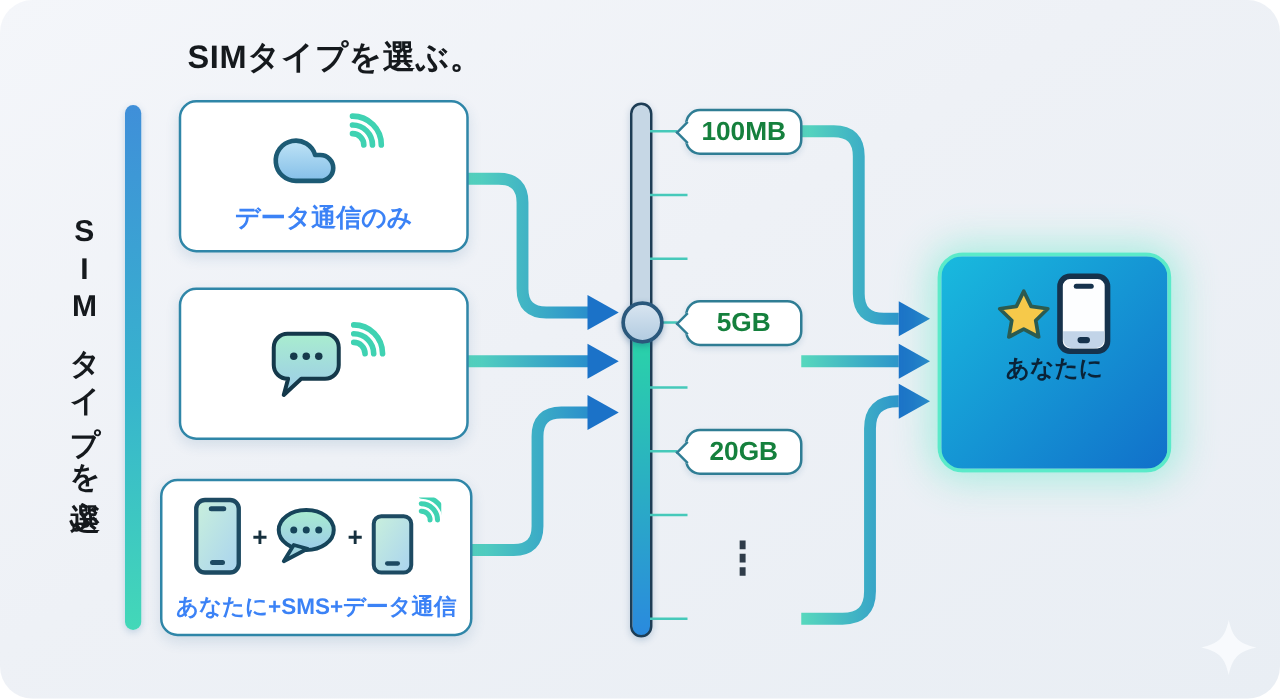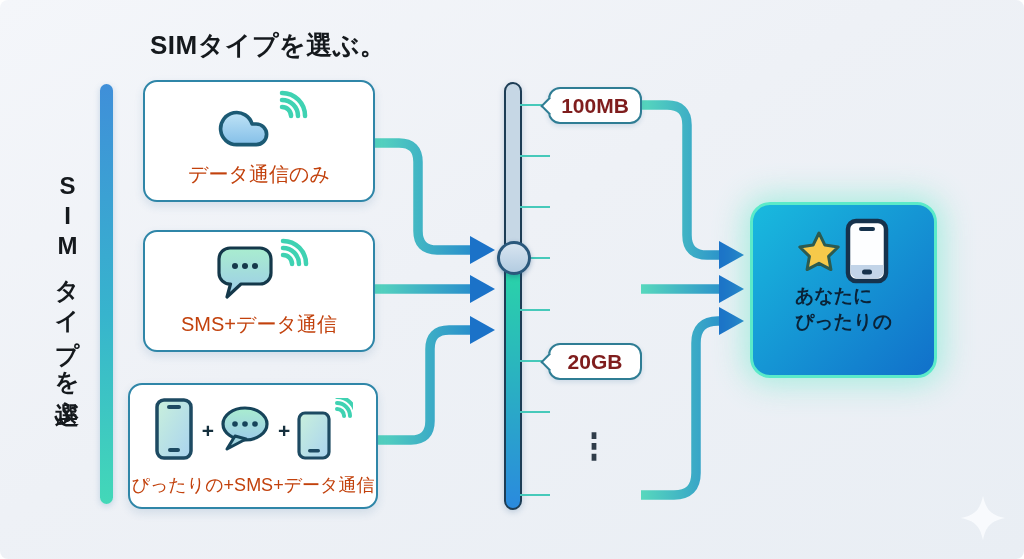--- a/index.html
+++ b/index.html
@@ -1,18 +1,18 @@
 <!DOCTYPE html>
 <html><head>
 <meta charset="utf-8">
 <style>
   html,body{margin:0;padding:0;background:#fff;}
   #canvas{
     position:relative;width:1024px;height:559px;overflow:hidden;
-    border-radius:8px;
+    border-radius:26px;
     background:linear-gradient(150deg,#f4f6fa 0%,#eef1f6 45%,#e9eef4 100%);
     font-family:"Liberation Sans","DejaVu Sans",sans-serif;
   }
   .hdr{
     position:absolute;font-size:26px;font-weight:800;color:#15191d;
     letter-spacing:.5px;white-space:nowrap;
   }
   #hdr-sim{left:150px;top:28px;}
   #hdr-data{left:412px;top:30px;}
   
@@ -29,21 +29,21 @@
   
   .card{
     position:absolute;background:#fff;border:2.5px solid #2f86a8;border-radius:14px;
     box-shadow:0 4px 10px rgba(40,100,150,.14);
     display:flex;flex-direction:column;align-items:center;justify-content:flex-end;
   }
   #card-0{left:143px;top:80px;width:228px;height:118px;}
   #card-1{left:143px;top:230px;width:228px;height:118px;}
   #card-2{left:128px;top:383px;width:246px;height:122px;}
   .card-label{
-    font-size:20px;font-weight:400;color:#c2410c;margin-bottom:12px;white-space:nowrap;
+    font-size:20px;font-weight:700;color:#3b82f6;margin-bottom:12px;white-space:nowrap;
   }
   #card-2 .card-label{font-size:18px;margin-bottom:10px;}
   .card-iconwrap{flex:1;display:flex;align-items:center;justify-content:center;gap:4px;width:100%;}
   .plus-sign{font-size:21px;font-weight:800;color:#16303e;margin:0 1px;transform:translateY(2px);}
   
   #arrows{position:absolute;left:0;top:0;pointer-events:none;}
   
   #slider-bar{
     position:absolute;left:504px;top:82px;width:18px;height:428px;border-radius:10px;
     border:2.5px solid #1d3d55;box-sizing:border-box;
@@ -54,42 +54,42 @@
     position:absolute;left:497px;top:241px;width:34px;height:34px;border-radius:50%;
     background:linear-gradient(180deg,#d7e4f0 0%,#b3cce1 100%);
     border:3px solid #2a587c;box-sizing:border-box;
     box-shadow:0 2px 5px rgba(30,80,130,.35);z-index:5;
   }
   .tick{position:absolute;left:520px;width:30px;height:2px;background:#46c9ba;z-index:1;}
   .cap-chip{
     position:absolute;left:548px;width:94px;height:37px;background:#fff;
     border:2px solid #2f7d94;border-radius:12px;box-sizing:border-box;
     display:flex;align-items:center;justify-content:center;
-    font-size:21px;font-weight:800;color:#7f1d1d;z-index:2;
+    font-size:21px;font-weight:800;color:#15803d;z-index:2;
     box-shadow:0 2px 5px rgba(40,100,150,.16);
   }
   .cap-chip::before{
     content:"";position:absolute;left:-7px;top:50%;width:11px;height:11px;background:#fff;
     transform:translateY(-50%) rotate(45deg);
     border-left:2px solid #2f7d94;border-bottom:2px solid #2f7d94;
   }
   #cap-ellipsis{
     position:absolute;left:579px;top:430px;width:30px;text-align:center;
     font-size:27px;font-weight:900;color:#2f3c49;transform:scaleY(1.35);line-height:34px;
   }
   
   #result-card{
     position:absolute;left:750px;top:202px;width:187px;height:176px;border-radius:20px;
     background:linear-gradient(135deg,#19bade 0%,#1170ca 100%);
     border:3px solid #5beac9;box-sizing:border-box;
     box-shadow:0 0 30px 6px rgba(86,232,198,.45);
     display:flex;flex-direction:column;align-items:center;padding-top:14px;
   }
   .result-iconrow{display:flex;align-items:center;gap:5px;height:64px;}
-  .result-text{font-size:19px;font-weight:800;color:#0a2338;line-height:26px;text-align:left;}
+  .result-text{font-size:19px;font-weight:800;color:#0a2338;line-height:26px;text-align:right;}
   #sparkle{position:absolute;left:961px;top:496px;opacity:.85;}
 </style>
 </head>
 <body>
 
 <div id="canvas">
 
   <div id="hdr-sim" class="hdr">SIMタイプを選ぶ。</div>
 
   <div id="left-bar"></div>
@@ -163,21 +163,20 @@
           <path d="M -16.3 -16.3 A 23 23 0 0 1 16.3 -16.3"></path>
         </g>
         <g transform="translate(14,10)">
           <path d="M13 2 H43 A11 11 0 0 1 54 13 V27 A11 11 0 0 1 43 38 H24 L10 51 L13.5 38 H13 A11 11 0 0 1 2 27 V13 A11 11 0 0 1 13 2 Z" fill="url(#bubG)" stroke="#14384a" stroke-width="3.2" stroke-linejoin="round"></path>
           <circle cx="18" cy="20" r="3" fill="#16394a"></circle>
           <circle cx="28" cy="20" r="3" fill="#16394a"></circle>
           <circle cx="38" cy="20" r="3" fill="#16394a"></circle>
         </g>
       </svg>
     </div>
-    <div class="card-label">SMS+データ通信</div>
   </div>
 
   <div id="card-2" class="card">
     <div class="card-iconwrap">
       <svg width="44" height="64" viewBox="0 0 44 64">
         <defs>
           <linearGradient id="ph1G" x1="0" y1="0" x2="1" y2="1">
             <stop offset="0" stop-color="#c9f0dc"></stop>
               <stop offset="1" stop-color="#a9d3ef"></stop>
           </linearGradient>
@@ -200,54 +199,54 @@
           <path d="M -5 -5 A 7 7 0 0 1 5 -5"></path>
           <path d="M -9.2 -9.2 A 13 13 0 0 1 9.2 -9.2"></path>
           <path d="M -13.4 -13.4 A 19 19 0 0 1 13.4 -13.4"></path>
         </g>
         <g transform="translate(3,14)">
           <rect x="1" y="1" width="30" height="45" rx="6" fill="url(#ph1G)" stroke="#1d4a62" stroke-width="3.2"></rect>
           <rect x="10" y="37" width="12" height="3.5" rx="1.7" fill="#1d4a62"></rect>
         </g>
       </svg>
     </div>
-    <div class="card-label">ぴったりの+SMS+データ通信</div>
+    <div class="card-label">あなたに+SMS+データ通信</div>
   </div>
 
   <div id="slider-bar"></div>
   <div id="slider-knob"></div>
 
   <div class="tick" style="top:104px"></div>
   <div class="tick" style="top:155px"></div>
   <div class="tick" style="top:206px"></div>
   <div class="tick" style="top:257px"></div>
   <div class="tick" style="top:309px"></div>
   <div class="tick" style="top:360px"></div>
   <div class="tick" style="top:411px"></div>
   <div class="tick" style="top:494px"></div>
 
   <div class="cap-chip" style="top:87px">100MB</div>
+  <div class="cap-chip" style="top:240px">5GB</div>
   <div class="cap-chip" style="top:343px">20GB</div>
   <div id="cap-ellipsis">⋮</div>
 
   <div id="result-card">
     <div class="result-iconrow">
       <svg width="42" height="40" viewBox="0 0 42 40">
         <polygon points="21,2 26.9,14.1 40.2,16 30.6,25.4 32.9,38.6 21,32.3 9.1,38.6 11.4,25.4 1.8,16 15.1,14.1" fill="#f6c94a" stroke="#2c5b50" stroke-width="3" stroke-linejoin="round"></polygon>
       </svg>
       <svg width="44" height="66" viewBox="0 0 44 66">
         <rect x="3" y="3" width="38" height="60" rx="8" fill="#fdfeff" stroke="#16324c" stroke-width="4.5"></rect>
         <rect x="14" y="9" width="16" height="4" rx="2" fill="#16324c"></rect>
         <path d="M5.5 47 H38.5 V52 Q38.5 60.5 30 60.5 H14 Q5.5 60.5 5.5 52 Z" fill="#c2d4e8"></path>
         <rect x="17" y="51.5" width="10" height="5" rx="2.5" fill="#16324c"></rect>
       </svg>
     </div>
     <div class="result-text">
       <div>あなたに</div>
-      <div>ぴったりの</div>
     </div>
   </div>
 
   <svg id="sparkle" width="44" height="44" viewBox="0 0 44 44">
     <path d="M22 0 C25 14 30 19 44 22 C30 25 25 30 22 44 C19 30 14 25 0 22 C14 19 19 14 22 0 Z" fill="#fbfdff"></path>
   </svg>
 
 </div>
 
 </body></html>

